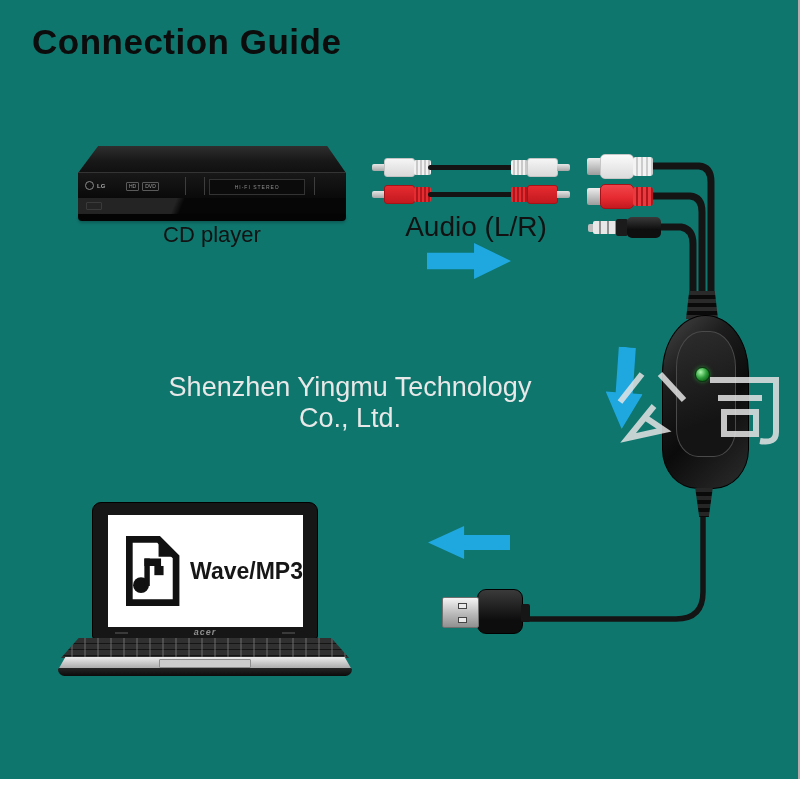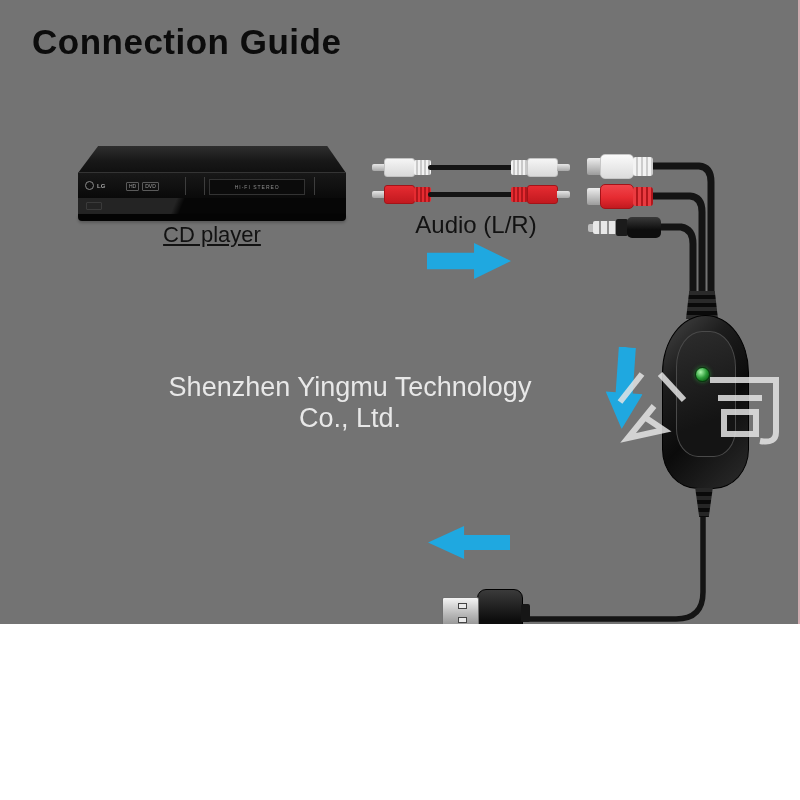--- a/index.html
+++ b/index.html
@@ -1,17 +1,17 @@
 <!DOCTYPE html>
 <html style="--arrow: #1FA8E0; --rca_red: #E62B31; --rca_white: #F5F5F5; --led: #2E9E3A; --cable: #141414; --watermark_text: #E8E8E8;"><head>
 <meta charset="utf-8">
 <style>
   html,body{margin:0;padding:0;background:#fff;}
   #canvas{
-    position:relative;width:800px;height:624px;background:#737373;overflow:hidden;
+    position:relative;width:800px;height:779px;background:#0f766e;overflow:hidden;
     font-family:"Liberation Sans",sans-serif;color:#111;
   }
   .abs{position:absolute;}
 
   
   .page-title{left:32px;top:22px;font-size:35px;font-weight:bold;letter-spacing:.5px;color:#0c0c0c;}
 
   
   .lbl{font-size:22px;color:#121212;text-align:center;}
 
@@ -171,41 +171,41 @@
       <div class="cdp-display">
         <span>HI-FI STEREO</span>
       </div>
       <div class="seam" style="left:88%;"></div>
     </div>
     <div class="cdp-lower">
       <div class="cdp-btn"></div>
     </div>
     <div class="cdp-base"></div>
   </div>
-  <div class="abs lbl" style="left:78px;top:222px;width:268px;text-decoration:underline;">CD player</div>
+  <div class="abs lbl" style="left:78px;top:222px;width:268px;">CD player</div>
 
   <div class="abs rca-row white z2" style="left:372px;top:158px;">
     <div class="tip tipL"></div>
     <div class="plug plugL"></div>
     <div class="crimp crimpL"></div>
     <div class="rca-wire"></div>
     <div class="crimp crimpR"></div>
     <div class="plug plugR"></div>
     <div class="tip tipR"></div>
   </div>
   <div class="abs rca-row red z2" style="left:372px;top:185px;">
     <div class="tip tipL"></div>
     <div class="plug plugL"></div>
     <div class="crimp crimpL"></div>
     <div class="rca-wire"></div>
     <div class="crimp crimpR"></div>
     <div class="plug plugR"></div>
     <div class="tip tipR"></div>
   </div>
-  <div class="abs lbl" style="left:396px;top:211px;width:160px;font-size:24px;">Audio (L/R)</div>
+  <div class="abs lbl" style="left:396px;top:211px;width:160px;font-size:28px;">Audio (L/R)</div>
 
   <div class="abs arrow arrow-right z3"></div>
   <div class="abs arrow arrow-down z3"></div>
   <div class="abs arrow arrow-left z3"></div>
 
   <div class="abs f-white z2">
     <div class="barrel" style="left:587px;top:158px;"></div>
     <div class="fbody" style="left:600px;top:154px;"></div>
     <div class="fneck" style="left:633px;top:157px;"></div>
   </div>
@@ -225,20 +225,36 @@
   <div class="abs led z3"></div>
   <div class="abs strain-bottom z2"></div>
 
   <div class="abs usb-body z2"></div>
   <div class="abs usb-collar z2"></div>
   <div class="abs usb-metal z2">
     <div class="usb-hole h1"></div>
     <div class="usb-hole h2"></div>
   </div>
 
+  <div class="abs lap-bezel z2">
+    <div class="lap-screen">
+      <svg width="72" height="84" viewBox="0 0 72 84">
+        <path d="M10 4 H45 L66 25 V80 H10 Z" fill="#ffffff" stroke="#111" stroke-width="8" stroke-linejoin="miter"></path>
+        <path d="M45 4 L45 25 H66 Z" fill="#111"></path>
+        <circle cx="24" cy="59" r="9.5" fill="#111"></circle>
+        <rect x="28" y="27" width="6.5" height="33" fill="#111"></rect>
+        <rect x="28" y="27" width="20" height="9" fill="#111"></rect>
+        <rect x="40" y="36" width="11" height="11" fill="#111"></rect>
+      </svg>
+      <span class="wave-label">Wave/MP3</span>
+    </div>
+    <div class="hinge-dash" style="left:22px;"></div>
+    <div class="hinge-dash" style="right:22px;"></div>
+    <div class="acer-logo">acer</div>
+  </div>
   <div class="abs lap-base z2">
     <div class="lap-kb"></div>
     <div class="lap-palm"></div>
     <div class="lap-touchpad"></div>
     <div class="lap-rim"></div>
   </div>
 
   <div class="abs wm-text">
     <div>Shenzhen Yingmu Technology</div>
     <div>Co., Ltd.</div>

